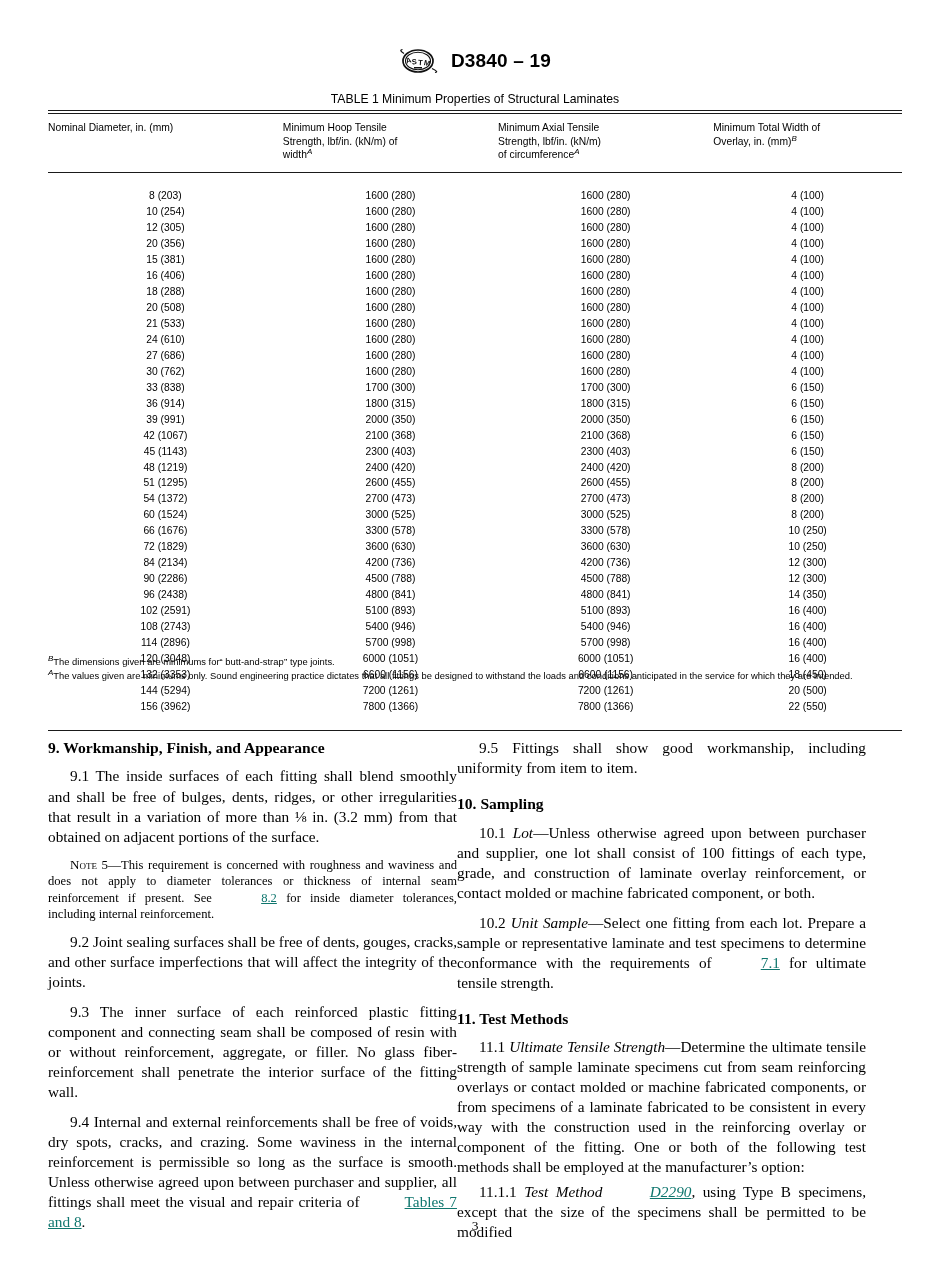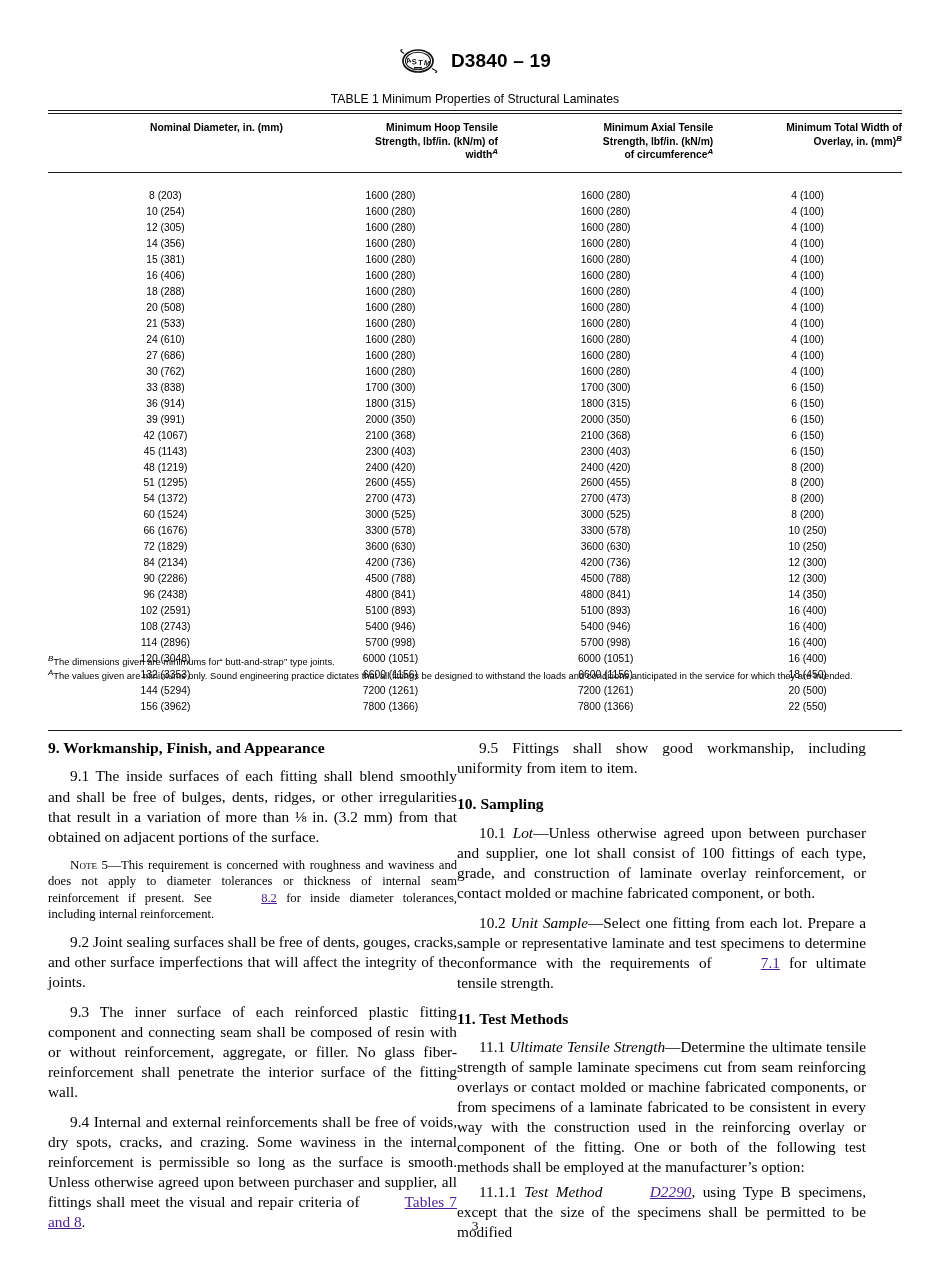--- a/index.html
+++ b/index.html
@@ -66,22 +66,22 @@
     border-top: 1.6px solid #1a1a1a;
     height: 0;
   }
   table.laminates {
     width: 100%;
     border-collapse: collapse;
     font-family: "Liberation Sans", sans-serif;
     font-size: 10.3px;
   }
   table.laminates th {
-    font-weight: bold;
-    text-align: right;
+    font-weight: normal;
+    text-align: left;
     vertical-align: top;
     padding: 7px 0 10px 0;
     line-height: 1.32;
   }
   table.laminates td {
     text-align: center;
     padding: 0;
     line-height: 1.55;
     height: 15.4px;
   }
@@ -150,21 +150,21 @@
     text-align: justify;
     font-size: 12.6px;
     line-height: 1.29;
     text-indent: 22px;
   }
   .note-label {
     font-variant: small-caps;
     font-size: 13px;
   }
   .xref {
-    color: #4c1d95;
+    color: #0f766e;
     margin-left: 40px;
   }
   .ital { font-style: italic; }
 
   
   .page-number {
     position: absolute;
     top: 1218px;
     left: 0;
     width: 950px;
@@ -250,21 +250,21 @@
           <td>1600 (280)</td>
           <td>4 (100)</td>
         </tr>
         <tr>
           <td>12 (305)</td>
           <td>1600 (280)</td>
           <td>1600 (280)</td>
           <td>4 (100)</td>
         </tr>
         <tr>
-          <td>14 (356)</td>
+          <td>20 (356)</td>
           <td>1600 (280)</td>
           <td>1600 (280)</td>
           <td>4 (100)</td>
         </tr>
         <tr>
           <td>15 (381)</td>
           <td>1600 (280)</td>
           <td>1600 (280)</td>
           <td>4 (100)</td>
         </tr>

